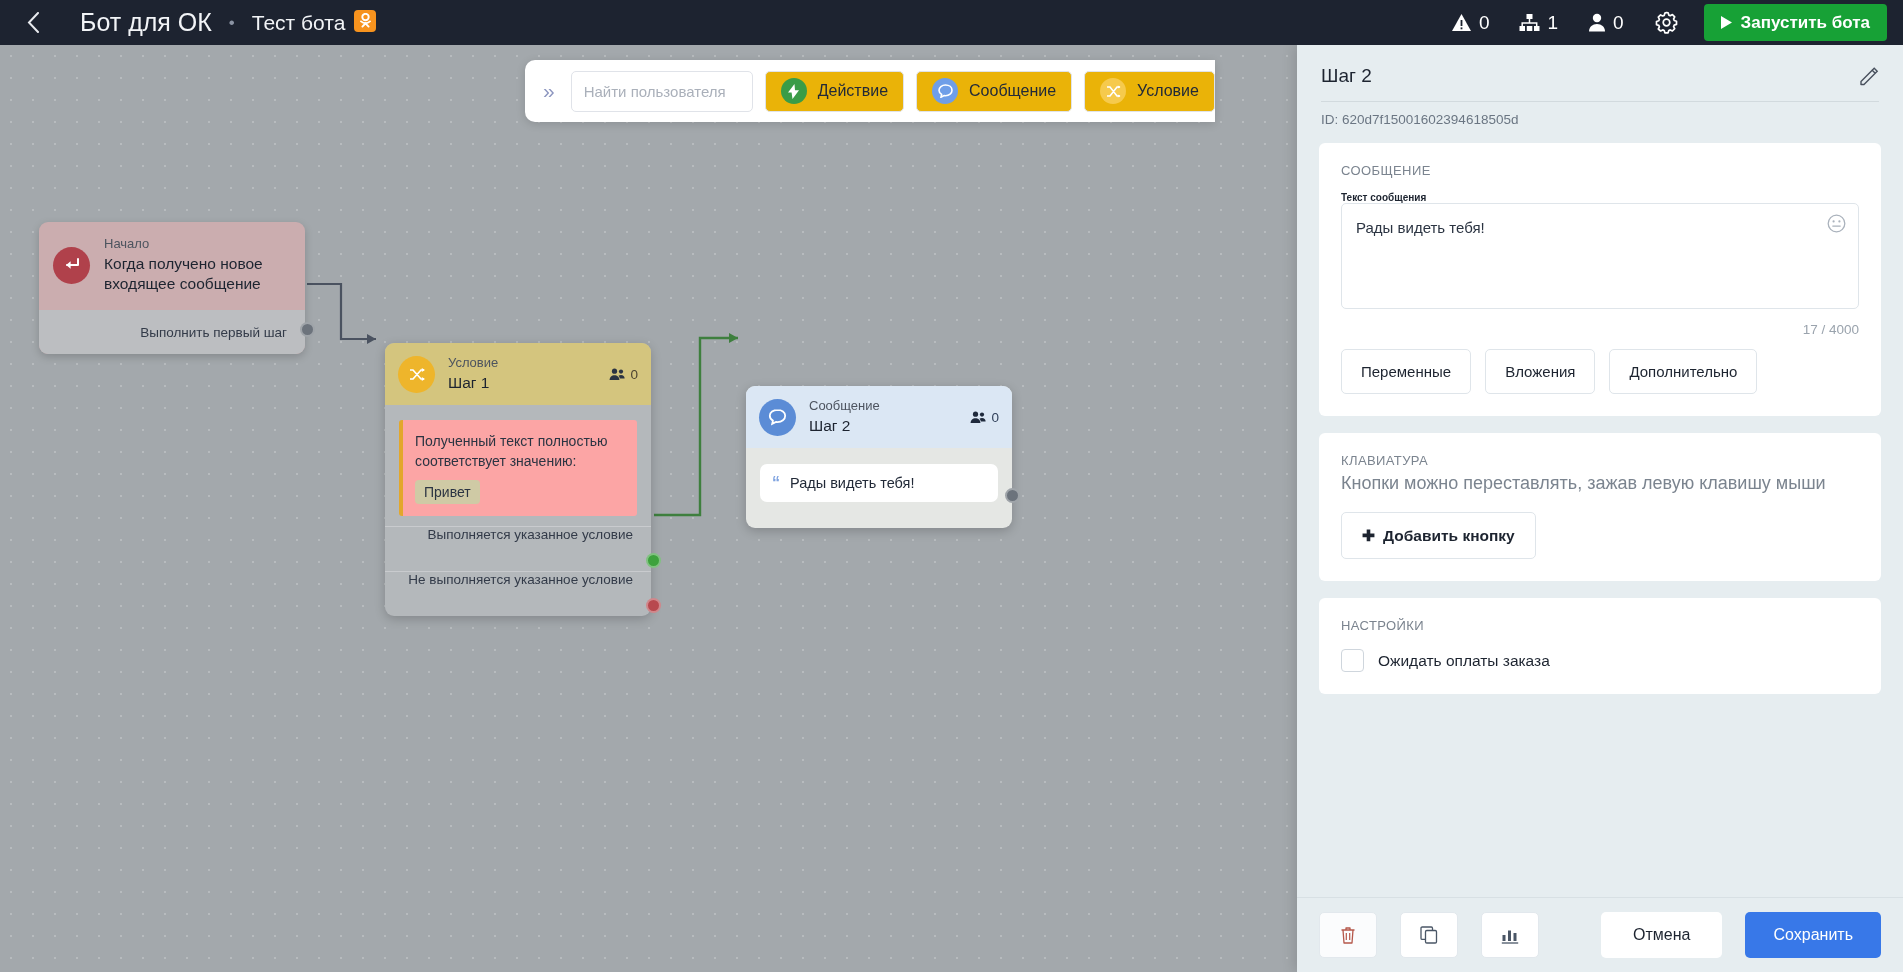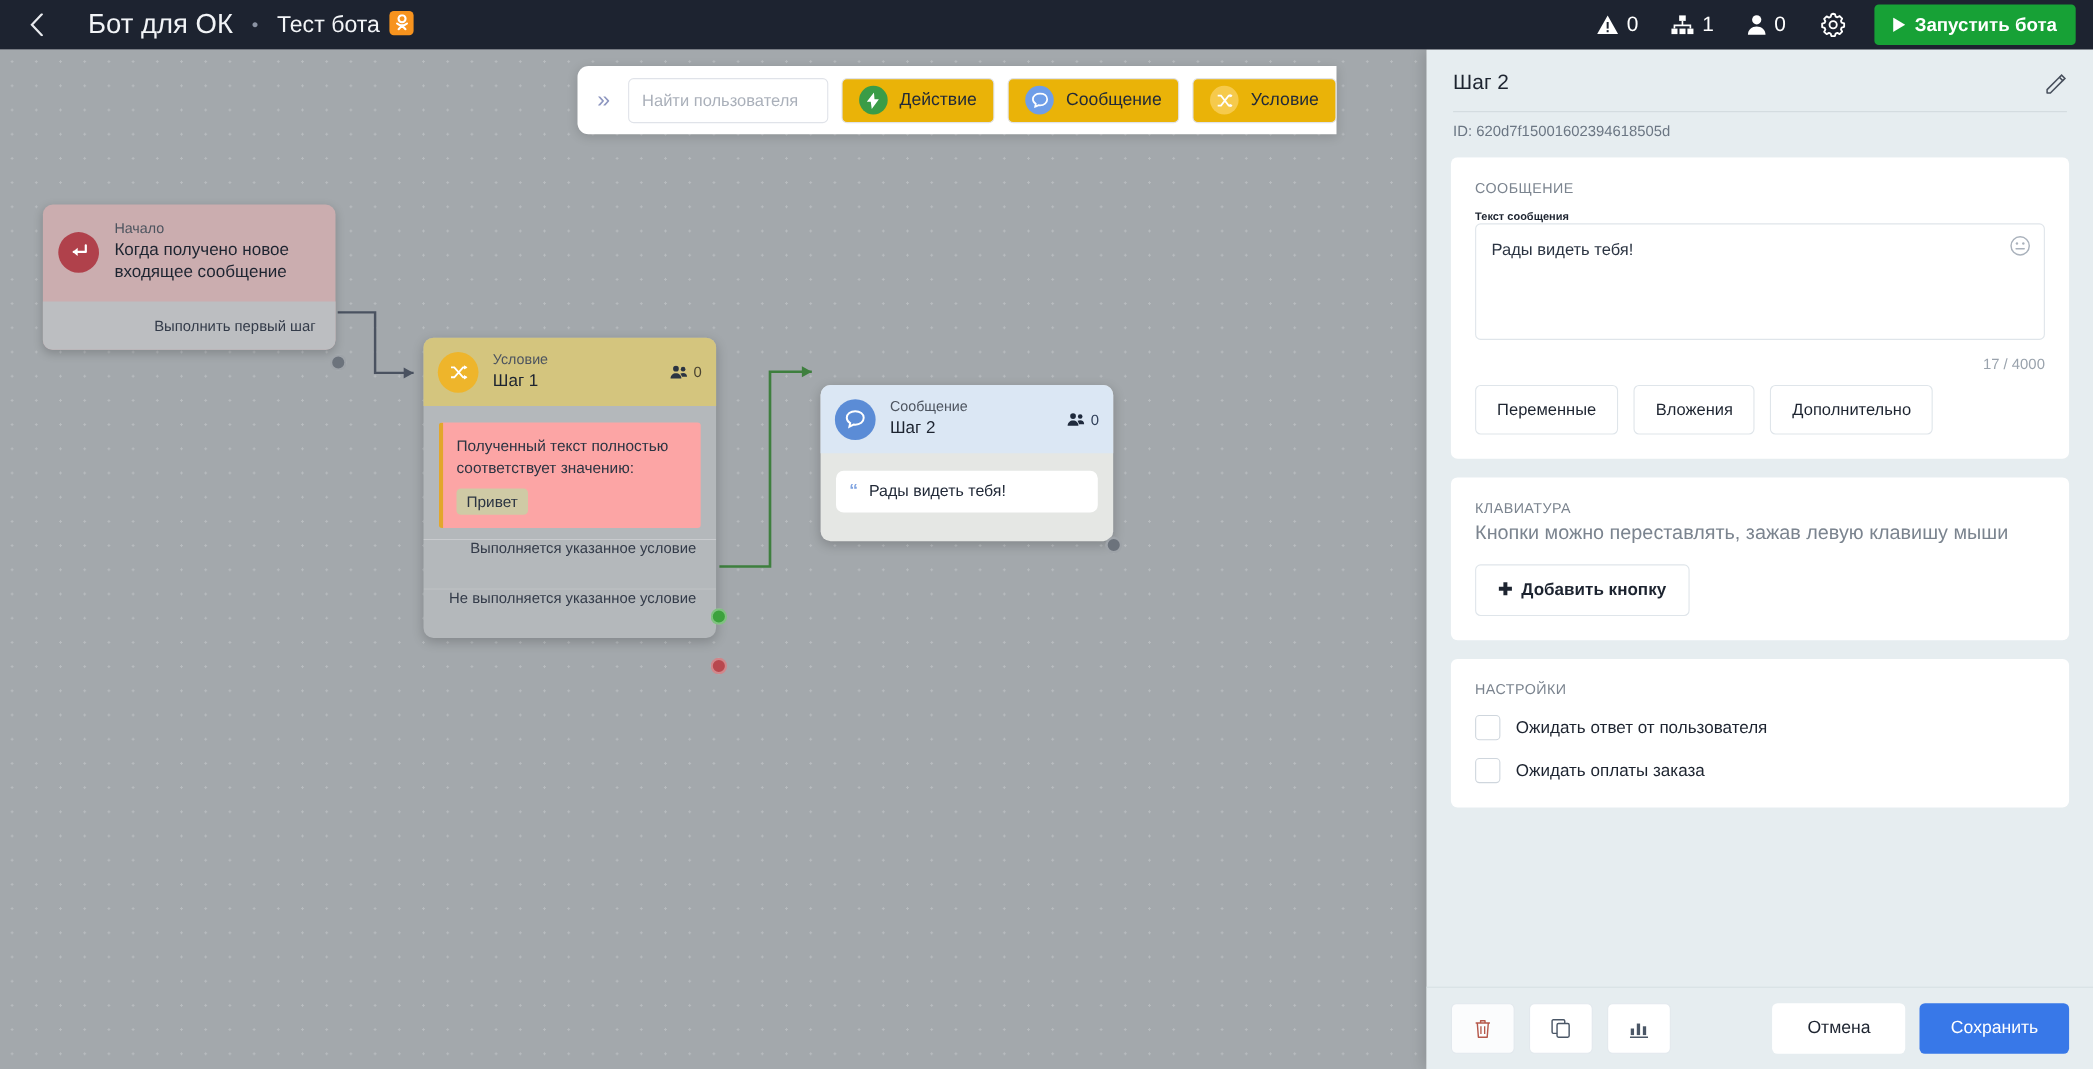--- a/index.html
+++ b/index.html
@@ -70,21 +70,21 @@
   .tb-btn {
     height: 41px; border: 1px solid #e0e3e9; border-radius: 5px; background: #eab308;
     display: flex; align-items: center; gap: 11px; padding: 0 15px;
     font-size: 16px; color: #222a38; cursor: pointer; white-space: nowrap;
     font-family: inherit;
   }
   .tb-ico { width: 26px; height: 26px; border-radius: 50%; display: flex;
     align-items: center; justify-content: center; flex: none; }
 
   
-  .node { position: absolute; border-radius: 9px; }
+  .node { position: absolute; border-radius: 9px; margin-top: 36px; }
   .node-start {
     left: 39px; top: 141px; width: 266px;
     background: #cbadaf; border-radius: 9px;
     box-shadow: 0 3px 9px rgba(0,0,0,0.18);
   }
   .ns-top { display: flex; align-items: center; padding: 14px 14px 16px 14px; }
   .ns-circle {
     width: 37px; height: 37px; border-radius: 50%; background: #b0414b;
     display: flex; align-items: center; justify-content: center; flex: none;
   }
@@ -200,21 +200,21 @@
   }
   .chk-row { display: flex; align-items: center; gap: 14px; margin-top: 16px; cursor: pointer; }
   .chk {
     width: 23px; height: 23px; border: 1px solid #cfd6dd; border-radius: 4px;
     background: #fff; flex: none;
   }
   .chk-lbl { font-size: 15.5px; color: #1d2430; }
 
   .pn-foot {
     flex: none; height: 75px; background: #e6edf0; border-top: 1px solid #d8e0e4;
-    display: flex; align-items: center; padding: 0 22px; gap: 13px;
+    display: flex; align-items: center; padding: 0 22px; gap: 23px;
   }
   .ibtn {
     width: 58px; height: 46px; background: #fbfcfd; border: 1px solid #e2e8ed;
     border-radius: 5px; display: flex; align-items: center; justify-content: center;
     cursor: pointer;
   }
   .ibtn.plain { background: #fff; }
   .cancel-btn {
     margin-left: auto; background: #fff; border: none; border-radius: 5px;
     height: 46px; padding: 0 32px; font-size: 16px; color: #1d2430;
@@ -461,24 +461,20 @@
         <button class="add-btn">
           <span>✚</span>
           <span>Добавить кнопку</span>
         </button>
       </div>
 
       <div class="card">
         <div class="card-ttl">НАСТРОЙКИ</div>
         <div class="chk-row">
           <span class="chk"></span>
-          <span class="chk-lbl">Ожидать ответ от пользователя</span>
-        </div>
-        <div class="chk-row">
-          <span class="chk"></span>
           <span class="chk-lbl">Ожидать оплаты заказа</span>
         </div>
       </div>
 
     </div>
 
     <div class="pn-foot">
       <span class="ibtn">
         <svg width="16" height="18" viewBox="0 0 16 18">
           <path d="M1.5 4h13M6 4V2h4v2M3 4l1 13h8l1-13" fill="none" stroke="#b5574a" stroke-width="1.3" stroke-linejoin="round"></path>

